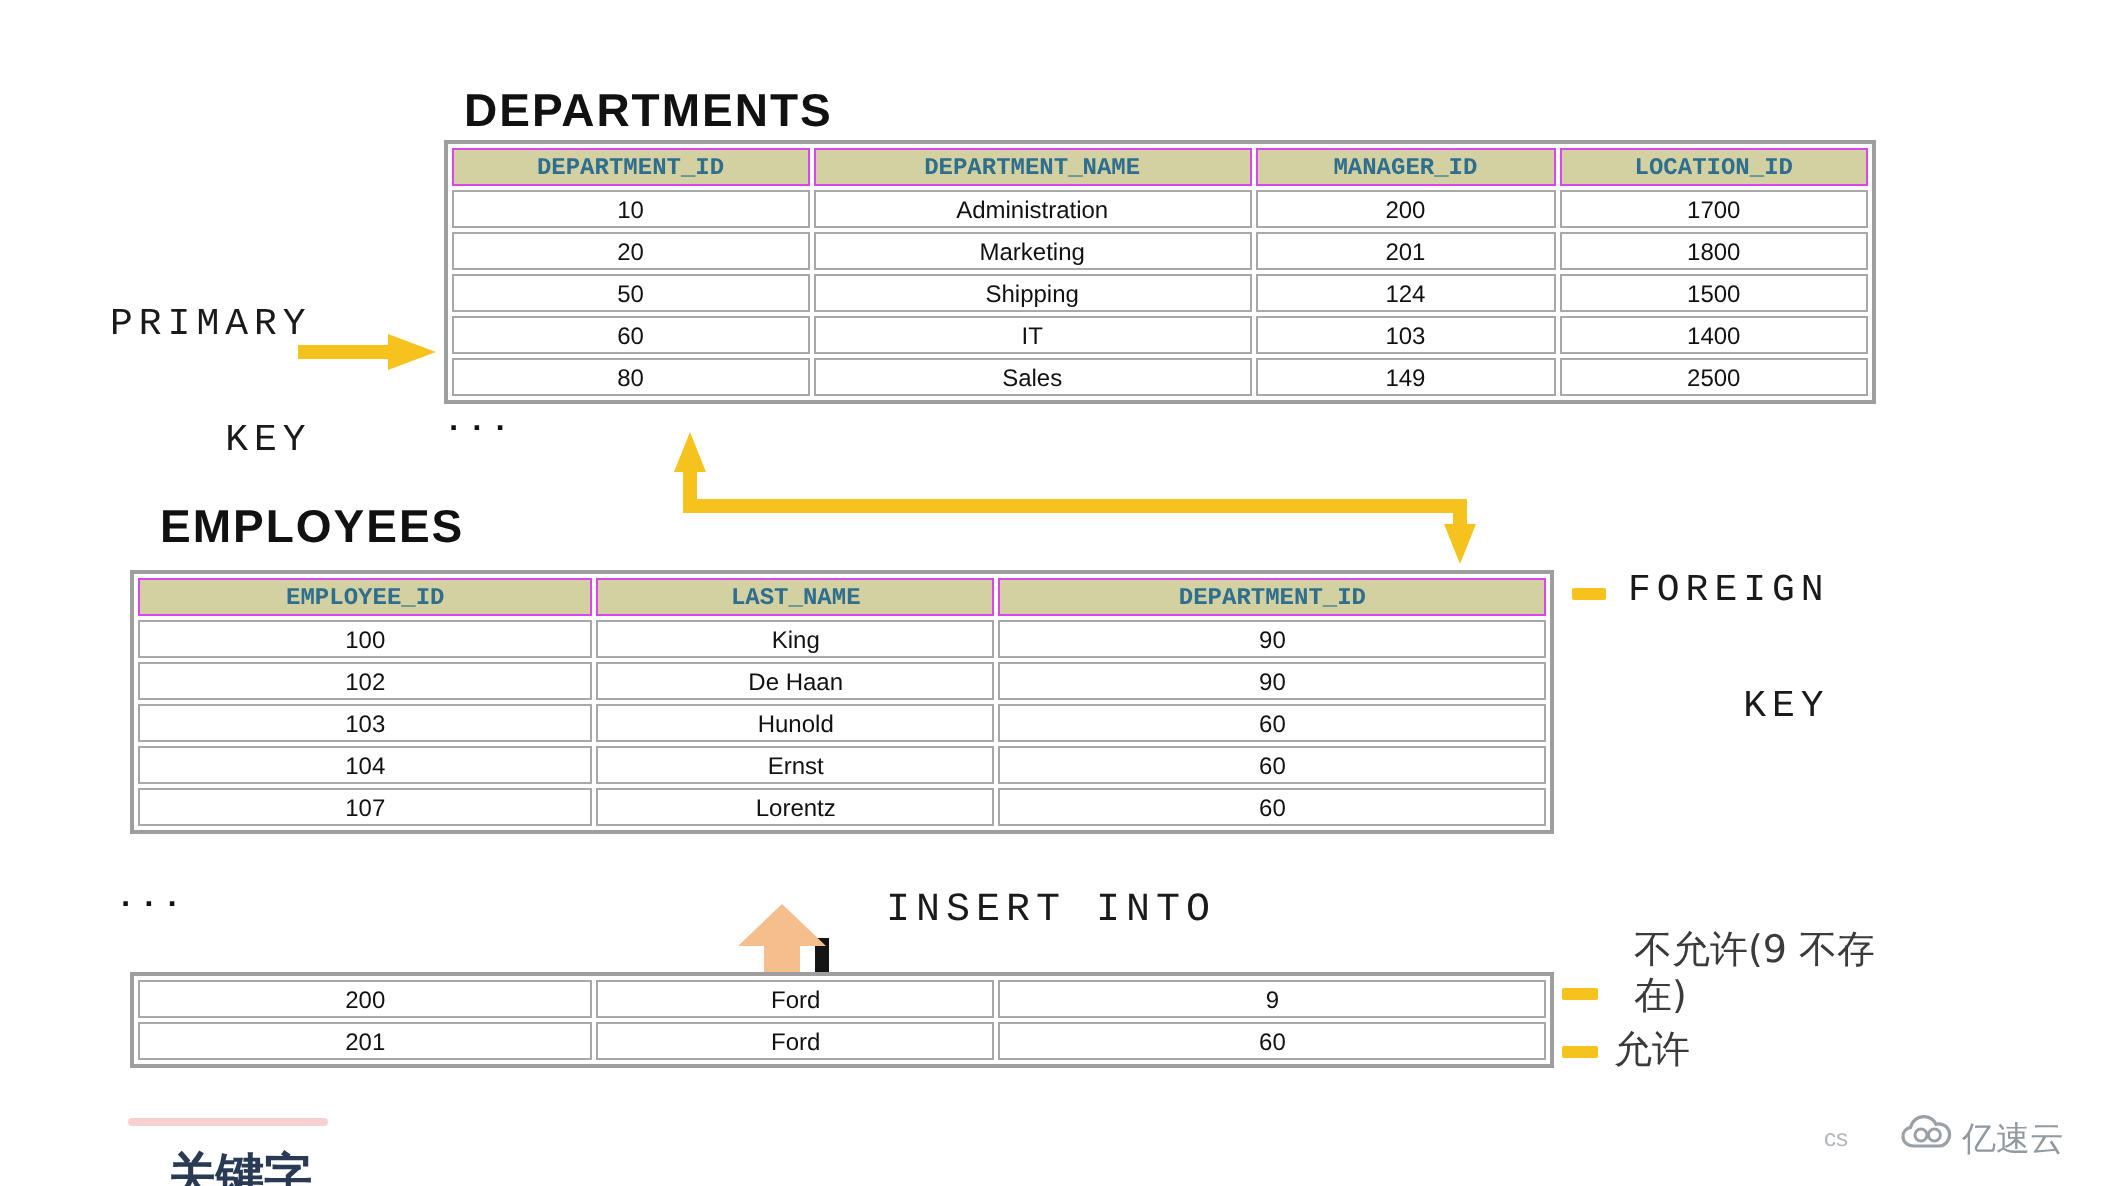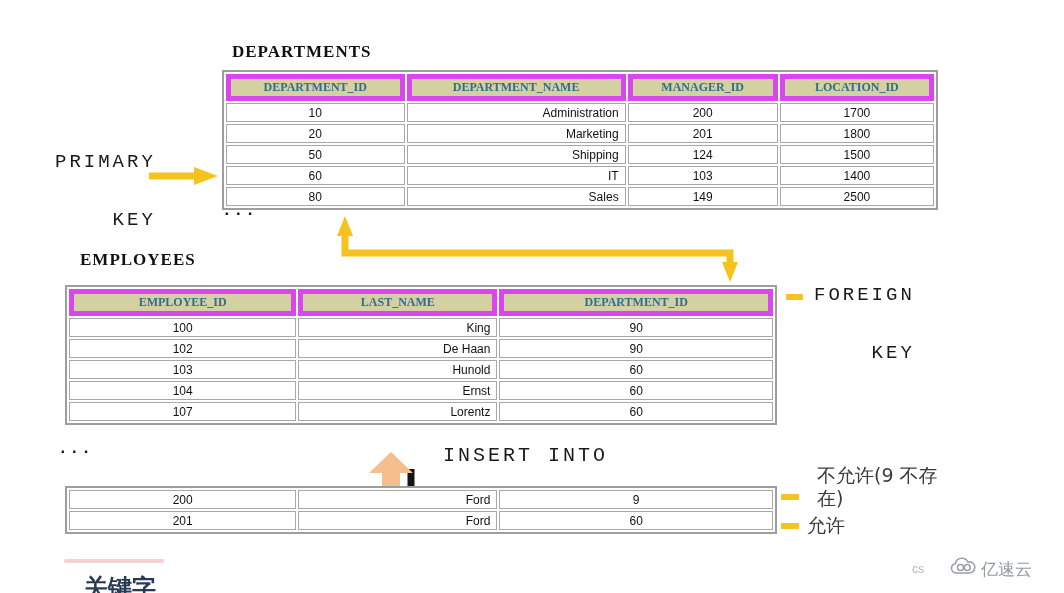--- a/index.html
+++ b/index.html
@@ -4,43 +4,43 @@
 <style>
   html,body { margin:0; padding:0; background:#ffffff; }
   .canvas {
     position:relative; width:1064px; height:593px; overflow:hidden;
     background:#ffffff; font-family:"Liberation Sans", sans-serif;
   }
   .abs { position:absolute; }
 
   
   .tbl-title {
-    font-family:Liberation Serif, serif;
-    font-weight:700; font-size:17px; color:#111; letter-spacing:1px;
+    font-family:Liberation Sans, sans-serif;
+    font-weight:700; font-size:23px; color:#111; letter-spacing:1px;
   }
 
   
   table.data-table {
     position:absolute; table-layout:fixed;
     border-collapse:separate; border-spacing:2px;
     background:#ffffff; border:2px solid #9e9e9e;
   }
   table.data-table th {
     background:#d3d0a1; color:#2e6e8e;
-    font-family:Liberation Serif, serif; font-weight:700; font-size:12px;
-    border:5px solid #d946ef; height:17px; padding:0 4px; text-align:center;
+    font-family:Liberation Mono, monospace; font-weight:700; font-size:12px;
+    border:1px solid #d946ef; height:17px; padding:0 4px; text-align:center;
     overflow:hidden; white-space:nowrap;
   }
   table.data-table td {
     background:#ffffff; border:1px solid #a8a8a8;
     font-family:"Liberation Sans",sans-serif; font-size:12px; color:#111;
     height:17px; padding:0 6px; overflow:hidden; white-space:nowrap;
   }
   td.al-r { text-align:center; }
-  td.al-l { text-align:right;margin-top:16px; }
+  td.al-l { text-align:center;margin-top:16px; }
 
   .mono-note {
     font-family:"Liberation Mono","DejaVu Sans Mono",monospace;
     font-size:19px; color:#1a1a1a; letter-spacing:3px; line-height:29px;
     white-space:pre;
   }
   .ellipsis {
     font-family:"Liberation Mono","DejaVu Sans Mono",monospace;
     font-weight:700; font-size:16px; color:#111; letter-spacing:2px;
   }

